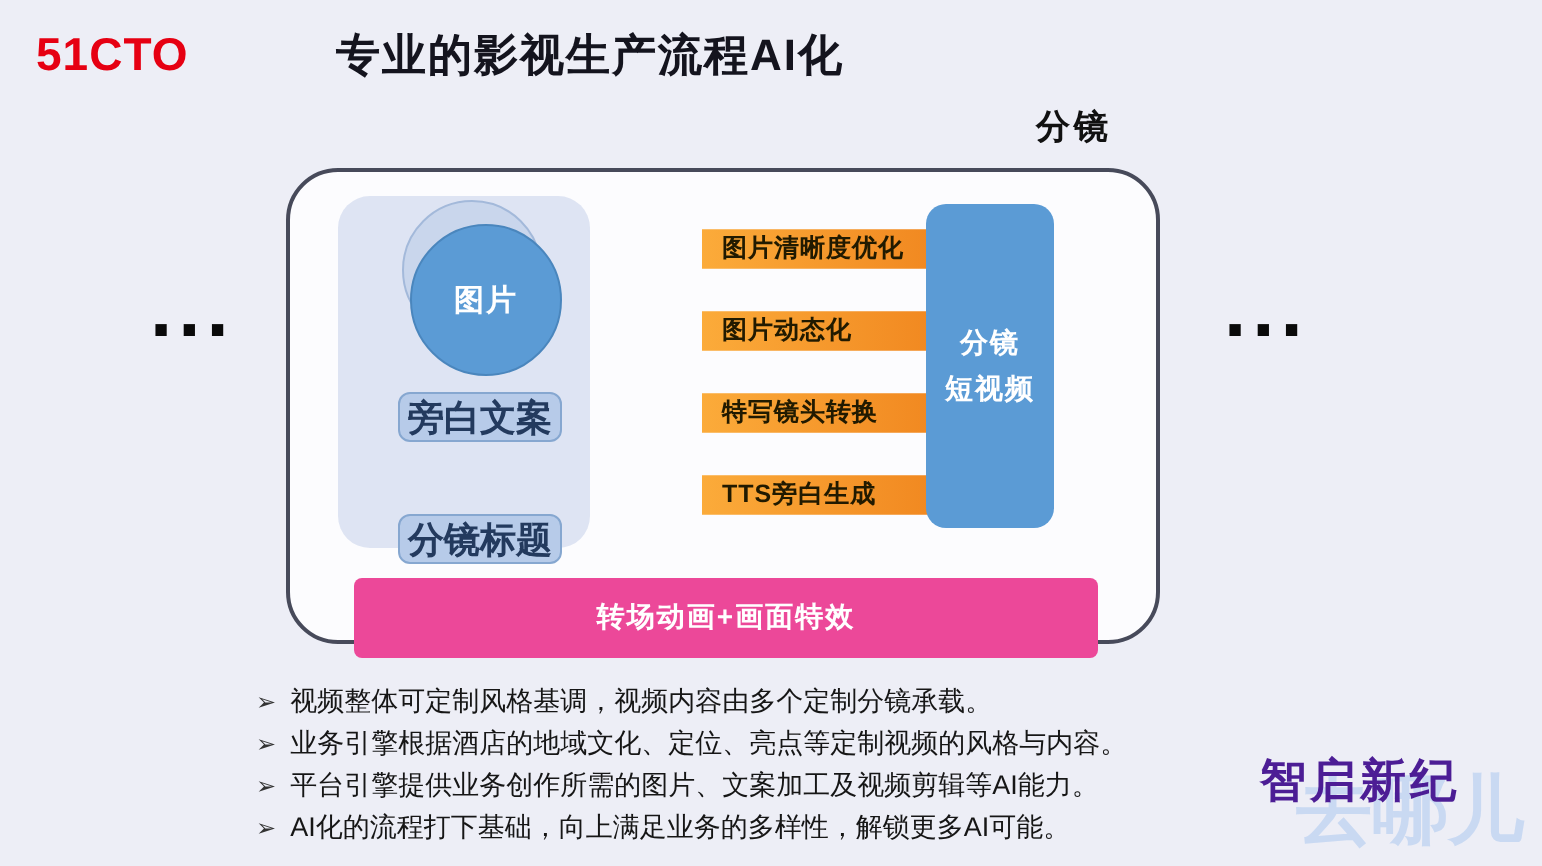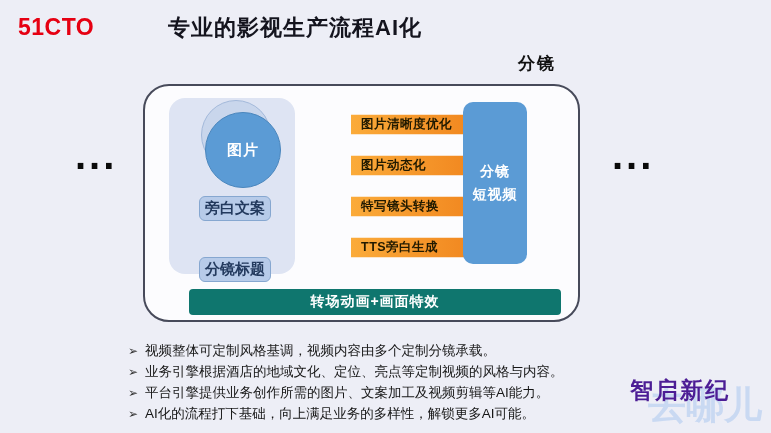--- a/index.html
+++ b/index.html
@@ -27,40 +27,40 @@
   .ellipsis.right { left:612px; top:135px; }
   
   .container { position:absolute; left:143px; top:84px; width:437px; height:238px;
     background:#fcfcfe; border:2px solid #474a5a; border-radius:26px; }
   .left-panel { position:absolute; left:24px; top:12px; width:126px; height:176px;
     background:#dee4f3; border-radius:16px; }
   .circle { position:absolute; border-radius:50%; }
   .circle.ghost { left:56px; top:14px; width:70px; height:70px; background:#c9d6ec; border:1px solid #a3b9da; }
   .circle.main  { left:60px; top:26px; width:76px; height:76px; background:#5b9bd5; border:1px solid #4a86bd;
     color:#fff; font-weight:700; font-size:15px; display:flex; align-items:center; justify-content:center; letter-spacing:1px; }
-  .input-box { position:absolute; left:54px; width:72px; height:25px;
+  .input-box { position:absolute; left:54px; width:82px; height:25px;
     background:#b7cbe9; border:1px solid #86a7d0; border-radius:6px;
-    color:#233a5e; font-weight:700; font-size:15px;
-    display:flex; align-items:center; justify-content:center;text-align:center; }
+    color:#233a5e; font-weight:700; font-size:18px;
+    display:flex; align-items:center; justify-content:center; }
   .input-box.narration { top:110px; }
   .input-box.sbtitle   { top:147px;margin-top:24px; }
   .arrow { position:absolute; left:158px; width:153px; height:29px;
     clip-path: polygon(0 16%, 76% 16%, 76% 0, 100% 50%, 76% 100%, 76% 84%, 0 84%);
     background: linear-gradient(90deg,#fbab3a,#ee7d18);
     font-weight:700; font-size:12.5px; color:#211a00;
     display:flex; align-items:center; padding-left:10px; letter-spacing:0.5px;margin-left:48px; }
   .arrow.a1 { top:24px; }
   .arrow.a2 { top:65px; }
   .arrow.a3 { top:106px; }
   .arrow.a4 { top:147px; }
   .output { position:absolute; left:318px; top:16px; width:64px; height:162px;
     background:#5b9bd5; border-radius:10px; color:#fff; font-weight:700; font-size:14px;
     display:flex; flex-direction:column; align-items:center; justify-content:center; gap:5px; letter-spacing:1px; }
-  .gold-bar { position:absolute; left:44px; top:203px; width:372px; height:26px;
-    background:#0f766e; border-radius:4px; color:#fff; font-weight:700; font-size:14px;
+  .gold-bar { position:absolute; left:32px; top:203px; width:372px; height:40px;
+    background:#ec4899; border-radius:4px; color:#fff; font-weight:700; font-size:14px;
     display:flex; align-items:center; justify-content:center; letter-spacing:1px; }
   
   .bullets { position:absolute; left:128px; top:340px; width:610px; z-index:2; }
   .bullet { display:flex; gap:7px; font-size:13.5px; color:#161616; line-height:21px; }
   .bullet .marker { font-size:12px; color:#333; transform:translateY(1px); }
   
   .wm-community { position:absolute; left:456px; top:398px; font-size:13.5px; color:#41503f;
     opacity:.92; z-index:3; font-weight:600; white-space:nowrap; }
   .wm-slogan { position:absolute; left:630px; top:375px; color:#4c1d95; font-weight:800;
     font-size:23px; letter-spacing:2px; z-index:2; }

